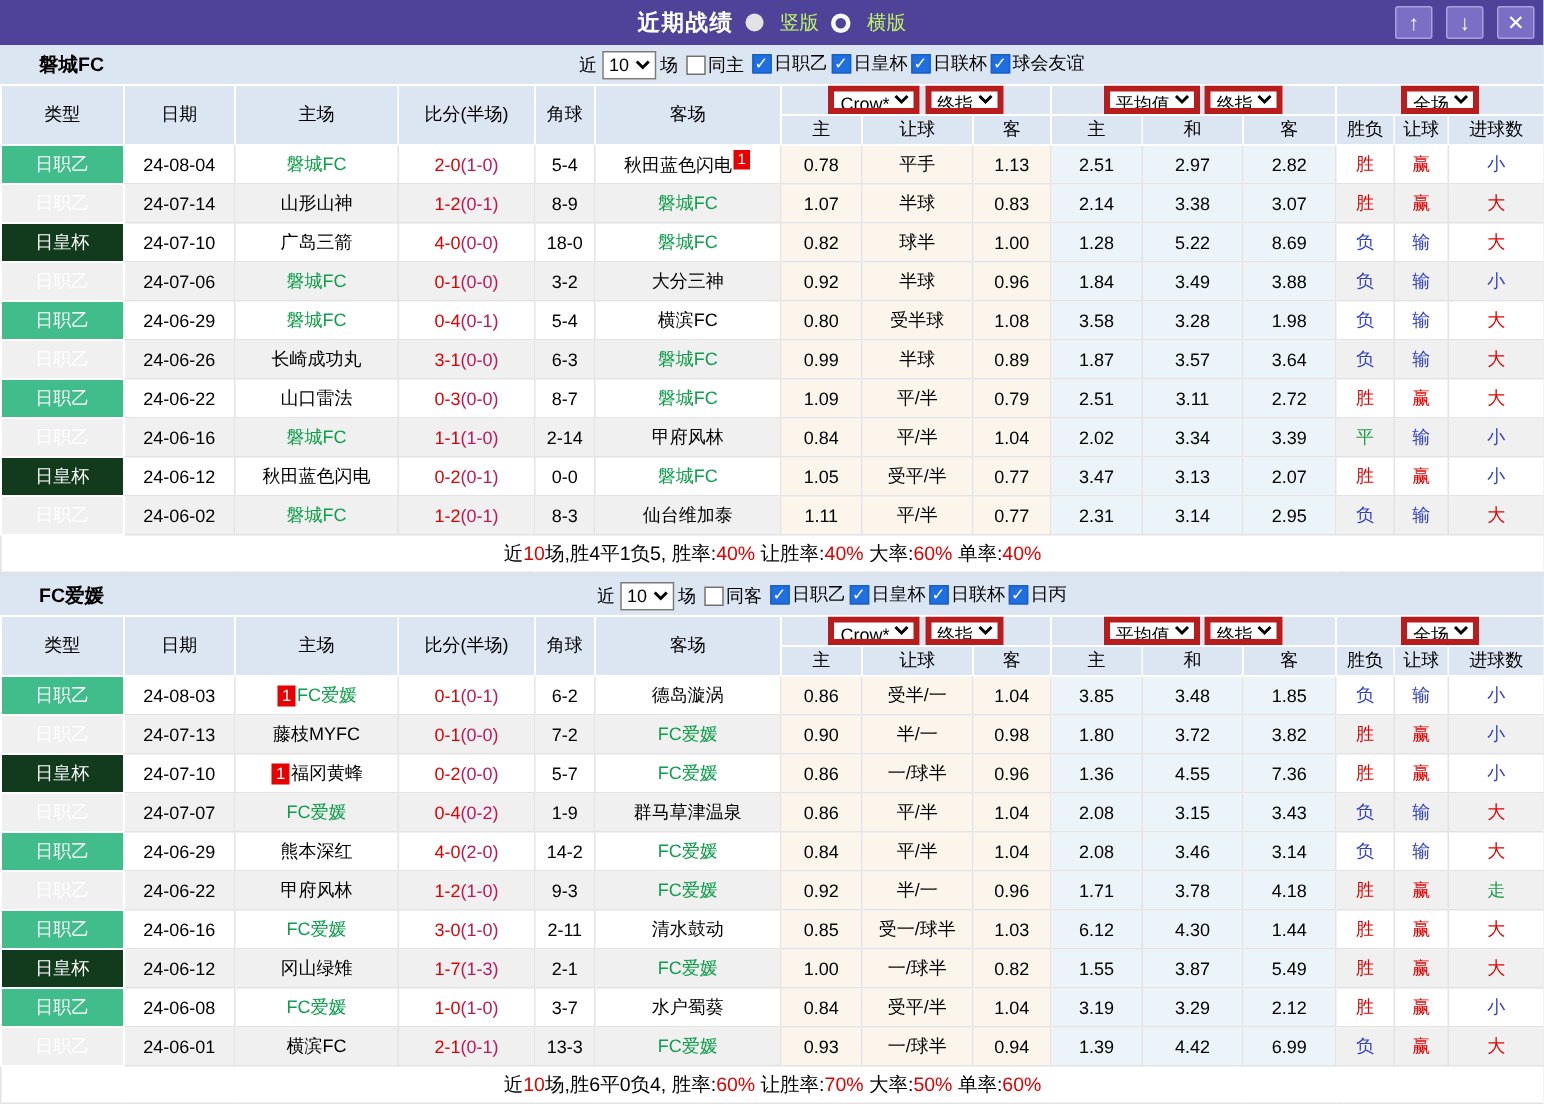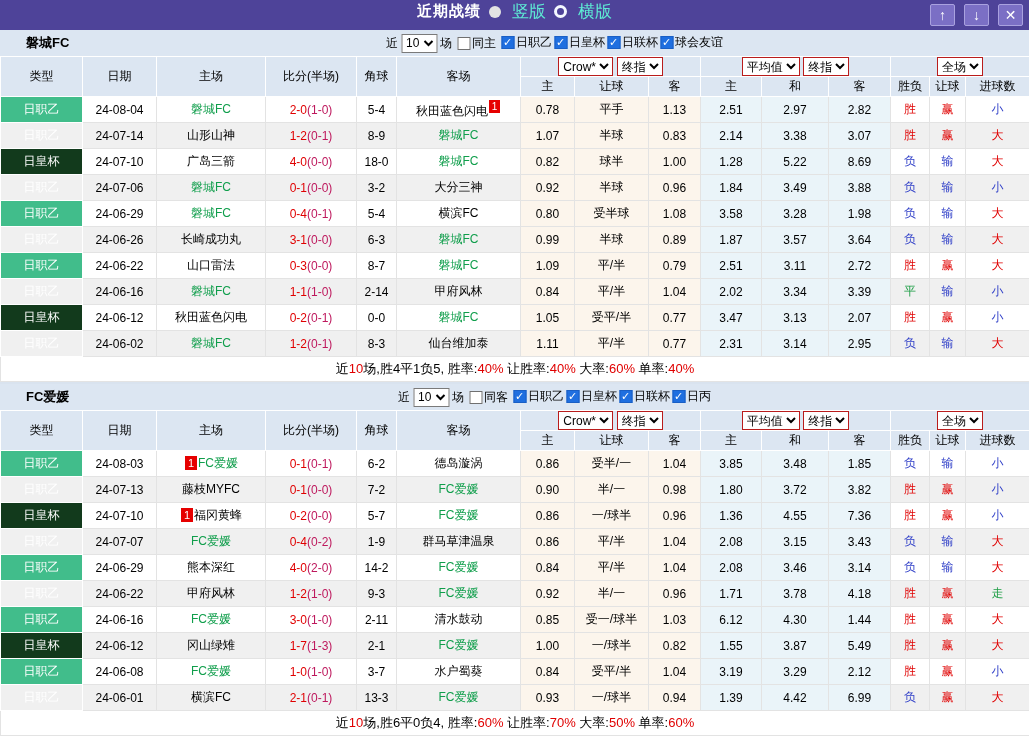--- a/index.html
+++ b/index.html
@@ -5,28 +5,28 @@
   html,body{margin:0;padding:0;}
   body{
     width:1029px;height:736px;overflow:hidden;
     background:#d9e3ef;
     font-family:"Liberation Sans","DejaVu Sans",sans-serif;
     font-size:12px;color:#000;
   }
   
   .titlebar{
     height:30px;background:#4e4399;position:relative;
-    display:flex;align-items:flex-start;justify-content:center;
+    display:flex;align-items:center;justify-content:center;
   }
   .tb-center{display:flex;align-items:center;gap:8px;}
   .tb-title{color:#fff;font-weight:bold;font-size:15px;letter-spacing:1px;}
   .radio{display:inline-block;border-radius:50%;box-sizing:border-box;vertical-align:middle;cursor:pointer;}
   .radio.sel{width:12px;height:12px;background:#e3e3e3;}
   .radio.unsel{width:13px;height:13px;border:3px solid #f4f8ff;background:transparent;}
-  .rlabel{color:#5eead4;font-size:17px;margin-left:3px;}
+  .rlabel{color:#bef264;font-size:13px;margin-left:3px;}
   .tb-buttons{position:absolute;right:6px;top:4px;display:flex;gap:9px;}
   .tb-btn{
     width:25px;height:22px;background:#7b6fc5;border:1px solid #a9a1df;border-radius:2px;
     color:#fff;display:flex;align-items:center;justify-content:center;
     font-size:14px;font-weight:bold;cursor:pointer;box-sizing:border-box;
   }
   
   .section{background:#fff;}
   .sec-gap{height:2px;background:#d9e3ef;}
   .fstrip{
@@ -43,21 +43,21 @@
   .cb.unchecked{background:#fff;border:1px solid #707070;}
   .cb.checked{background:#1f6fe0;border:1px solid #1a5fc4;position:relative;}
   .cb.checked::after{content:"✓";position:absolute;left:1px;top:-1px;color:#fff;font-size:11px;font-weight:bold;}
   .cbitem{display:inline-flex;align-items:center;margin-left:2px;}
   
   table{border-collapse:collapse;table-layout:fixed;width:1029px;background:#fff;}
   th{
     background:#dce6f2;border:1px solid #fff;font-weight:normal;
     font-size:12px;padding:0;height:19px;overflow:hidden;
   }
-  .selbox{font-size:12px;height:19px;border:1px solid #b91c1c;background:#fff;vertical-align:middle;}
+  .selbox{font-size:12px;height:19px;border:4px solid #b91c1c;background:#fff;vertical-align:middle;}
   td{
     border:1px solid #e3e3e3;text-align:center;font-size:12px;
     height:25px;padding:0;overflow:hidden;white-space:nowrap;background:#fff;
   }
   tr.alt td{background:#f0f0f0;}
   td.crow{background:#fcf5ec !important;}
   td.avg{background:#eaf4f9 !important;}
   td.type{background:#41bd8b;color:#fff;border:1px solid #fff;}
   td.type.cup{background:#123a1c;}
   .tname.green{color:#0f9e4b;}

